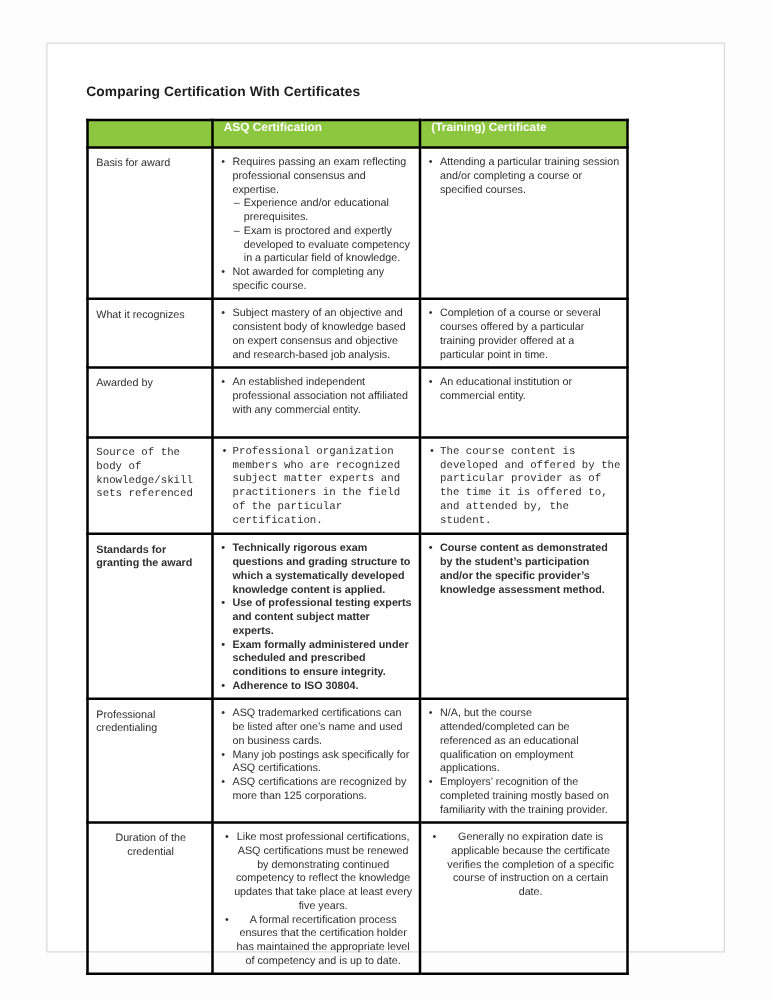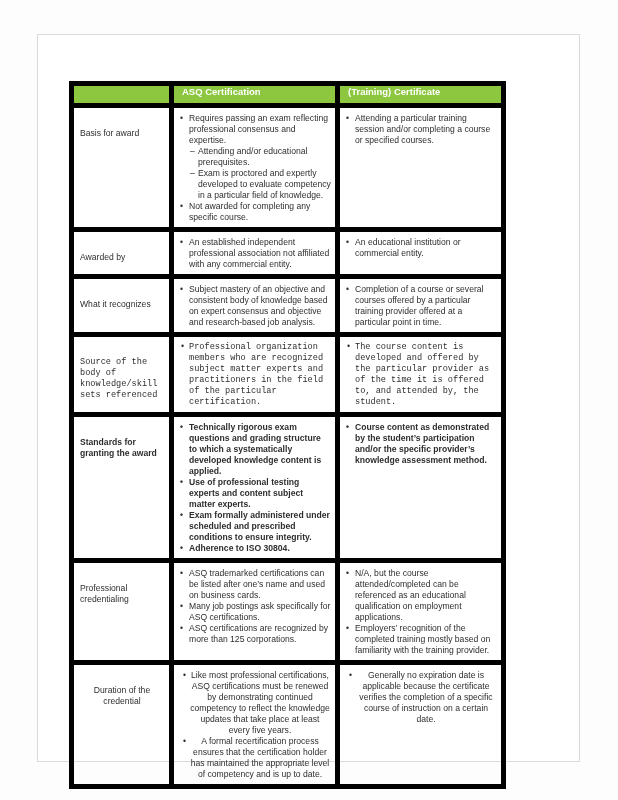--- a/index.html
+++ b/index.html
@@ -7,43 +7,44 @@
        -webkit-font-smoothing:antialiased;color:#2e2e2e;}
   .page{position:absolute;left:37px;top:34px;width:543px;height:728px;background:#ffffff;
         border:1px solid #dadada;box-sizing:border-box;}
   .content{position:absolute;left:31px;top:32px;width:434px;}
   .doc-title{font-size:11px;font-weight:bold;color:#1c1c1c;line-height:14px;letter-spacing:0.1px;}
   .doc-subtitle{font-size:9.5px;color:#3a3a3a;line-height:13px;margin-top:2px;}
   table.cmp{border-collapse:collapse;width:432px;margin-top:14px;table-layout:fixed;}
   table.cmp col.c1{width:100px;}
   table.cmp col.c2{width:166px;}
   table.cmp col.c3{width:166px;}
-  table.cmp th,table.cmp td{border:5px solid #000000;vertical-align:top;box-sizing:border-box;}
+  table.cmp th,table.cmp td{border:2px solid #000000;vertical-align:top;box-sizing:border-box;}
   thead th{background:var(--accent,#8dc63f);color:#ffffff;font-size:9.5px;font-weight:bold;
            text-align:left;height:22px;padding:0 0 0 8px;vertical-align:middle;}
-  td.label-cell{font-size:8.6px;line-height:11px;padding:20px 5px 4px 6px;color:#2e2e2e;}
+  td.label-cell{font-size:8.6px;line-height:11px;padding:6px 5px 4px 6px;color:#2e2e2e;}
   td.content-cell{font-size:8.6px;line-height:11px;padding:5px 4px 4px 6px;color:#2e2e2e;}
   .bullet{display:flex;}
   .bullet .marker{flex:0 0 9px;width:9px;}
   .bullet.lvl2{margin-left:10px;}
   .bullet.lvl2 .marker{flex:0 0 8px;width:8px;}
   
   tbody tr:nth-child(1){height:111px;}
   tbody tr:nth-child(2){height:43px;}
   tbody tr:nth-child(3){height:56px;}
   tbody tr:nth-child(4){height:56px;font-family:Liberation Mono, monospace;}
   tbody tr:nth-child(5){height:118px;font-weight:bold;}
   tbody tr:nth-child(6){height:88px;}
   tbody tr:nth-child(7){height:119px;text-align:center;}
 </style>
 </head>
 <body>
 
 <div class="page">
   <div class="content">
+    <div class="doc-title">Comparing Certification With Certificates</div>
 
     <table class="cmp">
       <colgroup>
           <col class="c1">
           <col class="c2">
           <col class="c3">
         </colgroup>
       <thead>
         <tr>
           <th></th>
@@ -54,65 +55,65 @@
       <tbody>
           <tr>
             <td class="label-cell">Basis for award</td>
             <td class="content-cell">
               <div class="bullet lvl1">
                 <span class="marker">•</span>
                 <span class="btext">Requires passing an exam reflecting professional consensus and expertise.</span>
               </div>
               <div class="bullet lvl2">
                 <span class="marker">–</span>
-                <span class="btext">Attending and/or educational prerequisites.</span>
+                <span class="btext">Experience and/or educational prerequisites.</span>
               </div>
               <div class="bullet lvl2">
                 <span class="marker">–</span>
                 <span class="btext">Exam is proctored and expertly developed to evaluate competency in a particular field of knowledge.</span>
               </div>
               <div class="bullet lvl1">
                 <span class="marker">•</span>
                 <span class="btext">Not awarded for completing any specific course.</span>
               </div>
             </td>
             <td class="content-cell">
               <div class="bullet lvl1">
                 <span class="marker">•</span>
                 <span class="btext">Attending a particular training session and/or completing a course or specified courses.</span>
               </div>
             </td>
           </tr>
           <tr>
+            <td class="label-cell">What it recognizes</td>
+            <td class="content-cell">
+              <div class="bullet lvl1">
+                <span class="marker">•</span>
+                <span class="btext">Subject mastery of an objective and consistent body of knowledge based on expert consensus and objective and research-based job analysis.</span>
+              </div>
+            </td>
+            <td class="content-cell">
+              <div class="bullet lvl1">
+                <span class="marker">•</span>
+                <span class="btext">Completion of a course or several courses offered by a particular training provider offered at a particular point in time.</span>
+              </div>
+            </td>
+          </tr>
+          <tr>
             <td class="label-cell">Awarded by</td>
             <td class="content-cell">
               <div class="bullet lvl1">
                 <span class="marker">•</span>
                 <span class="btext">An established independent professional association not affiliated with any commercial entity.</span>
               </div>
             </td>
             <td class="content-cell">
               <div class="bullet lvl1">
                 <span class="marker">•</span>
                 <span class="btext">An educational institution or commercial entity.</span>
-              </div>
-            </td>
-          </tr>
-          <tr>
-            <td class="label-cell">What it recognizes</td>
-            <td class="content-cell">
-              <div class="bullet lvl1">
-                <span class="marker">•</span>
-                <span class="btext">Subject mastery of an objective and consistent body of knowledge based on expert consensus and objective and research-based job analysis.</span>
-              </div>
-            </td>
-            <td class="content-cell">
-              <div class="bullet lvl1">
-                <span class="marker">•</span>
-                <span class="btext">Completion of a course or several courses offered by a particular training provider offered at a particular point in time.</span>
               </div>
             </td>
           </tr>
           <tr>
             <td class="label-cell">Source of the body of knowledge/skill sets referenced</td>
             <td class="content-cell">
               <div class="bullet lvl1">
                 <span class="marker">•</span>
                 <span class="btext">Professional organization members who are recognized subject matter experts and practitioners in the field of the particular certification.</span>
               </div>

